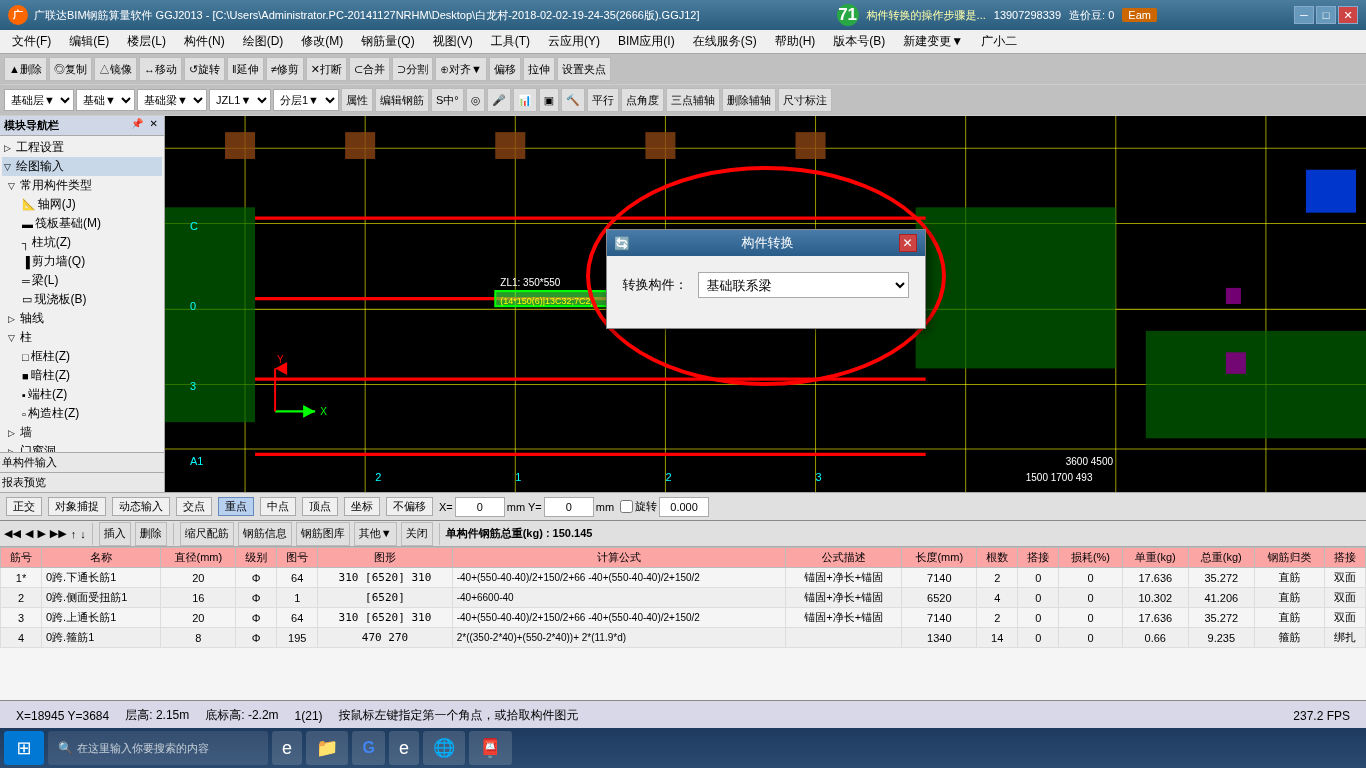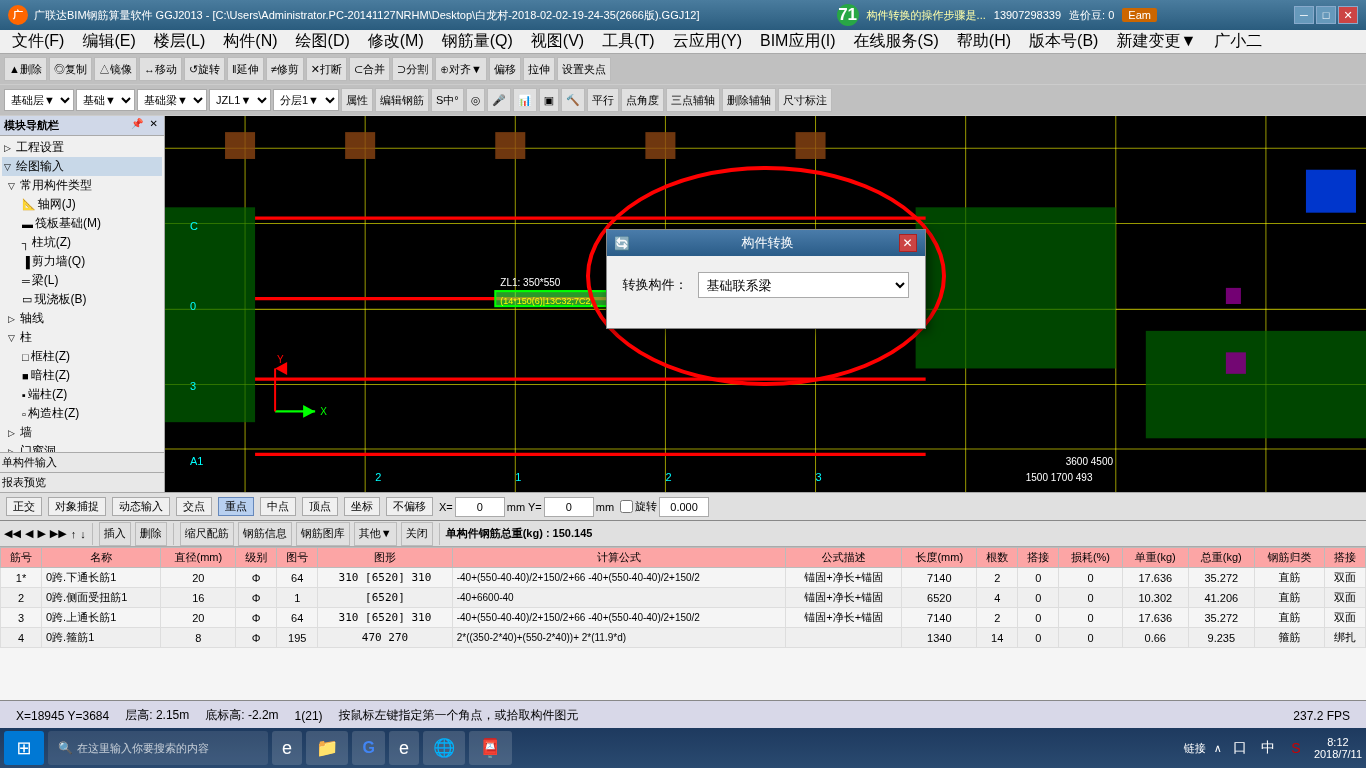--- a/index.html
+++ b/index.html
@@ -42,21 +42,21 @@
       background: #f0f0f0;
       display: flex;
       align-items: center;
       border-bottom: 1px solid #aaa;
       padding: 0 4px;
       gap: 2px;
     }
     .menu-item {
       padding: 2px 8px;
       cursor: pointer;
-      font-size: 16px;
+      font-size: 12px;
       color: #000;
     }
     .toolbar-row {
       height: 31px;
       display: flex;
       align-items: center;
       padding: 2px 4px;
       gap: 2px;
       border-bottom: 1px solid #ccc;
     }
@@ -814,24 +814,13 @@
     <span style="font-size:12px;">🔍</span>
     <span style="opacity:0.7; font-size:11px;">在这里输入你要搜索的内容</span>
   </div>
   <div class="taskbar-item" style="font-size:18px;">e</div>
   <div class="taskbar-item" style="font-size:18px;">📁</div>
   <div class="taskbar-item" style="font-size:16px; color:#4285f4; font-weight:bold;">G</div>
   <div class="taskbar-item" style="font-size:18px;">e</div>
   <div class="taskbar-item" style="font-size:18px;">🌐</div>
   <div class="taskbar-item" style="font-size:18px;">📮</div>
 
-  <div id="taskbar-right">
-    <span>链接</span>
-    <span>∧</span>
-    <span class="sys-tray-icon">口</span>
-    <span class="sys-tray-icon">中</span>
-    <span class="sys-tray-icon" style="color:#cc0000;">S</span>
-    <div style="display:flex; flex-direction:column; align-items:center; cursor:pointer;">
-      <span>8:12</span>
-      <span>2018/7/11</span>
-    </div>
-  </div>
 </div>
 
 </body></html>

